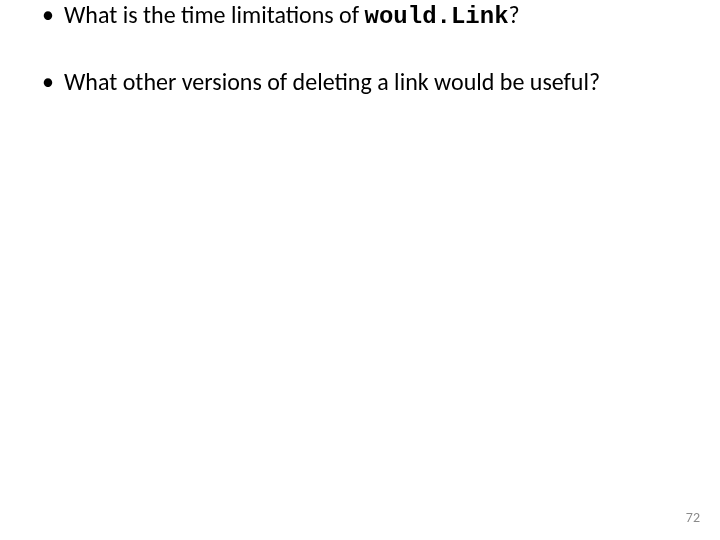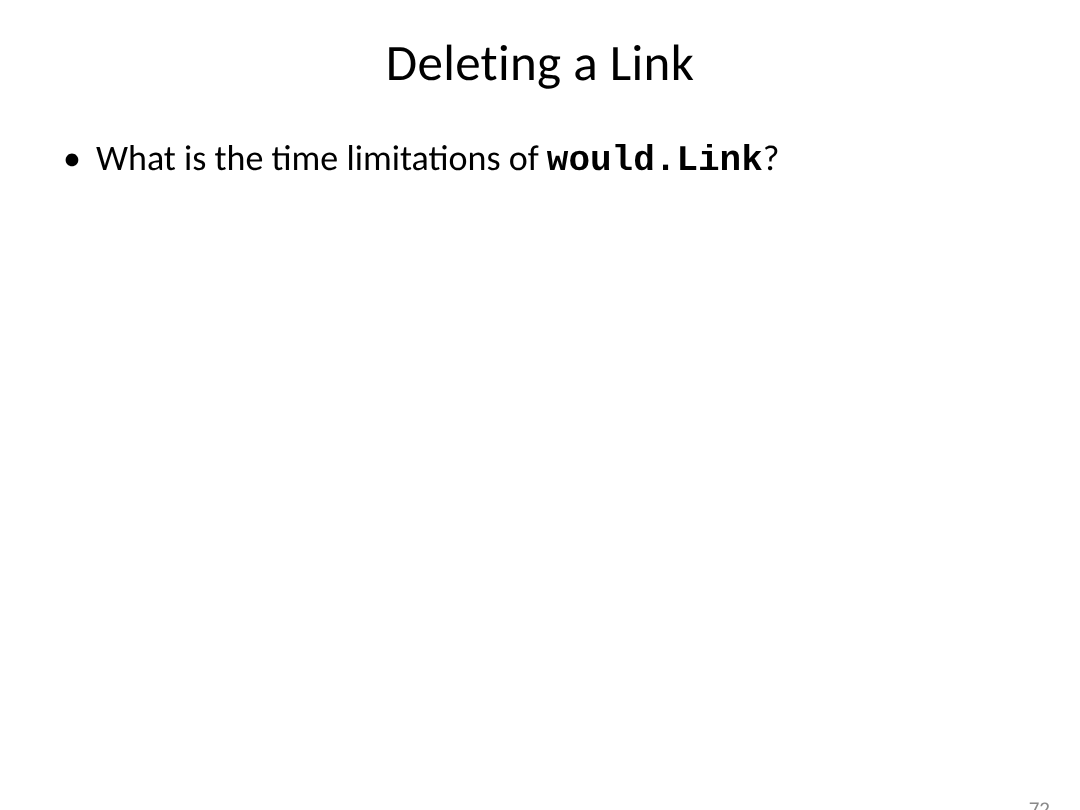--- a/index.html
+++ b/index.html
@@ -63,27 +63,31 @@
     bottom: 14px;
     font-size: 14px;
     color: #8a8a8a;
   }
 </style>
 </head>
 <body>
 
 <div class="slide">
 
-  <div class="title">Deleting a Link</div>
 
   <div class="body">
     <ul class="top">
       <li>
         <span>What is the time limitations of </span><span class="code">would.Link</span><span>?</span>
       </li>
     </ul>
 
     <div class="gap"></div>
 
+    <ul class="top">
+      <li>
+        <span>What other versions of deleting a link would be useful?</span>
+      </li>
+    </ul>
   </div>
 
   <div class="pagenum">72</div>
 </div>
 
 </body></html>

